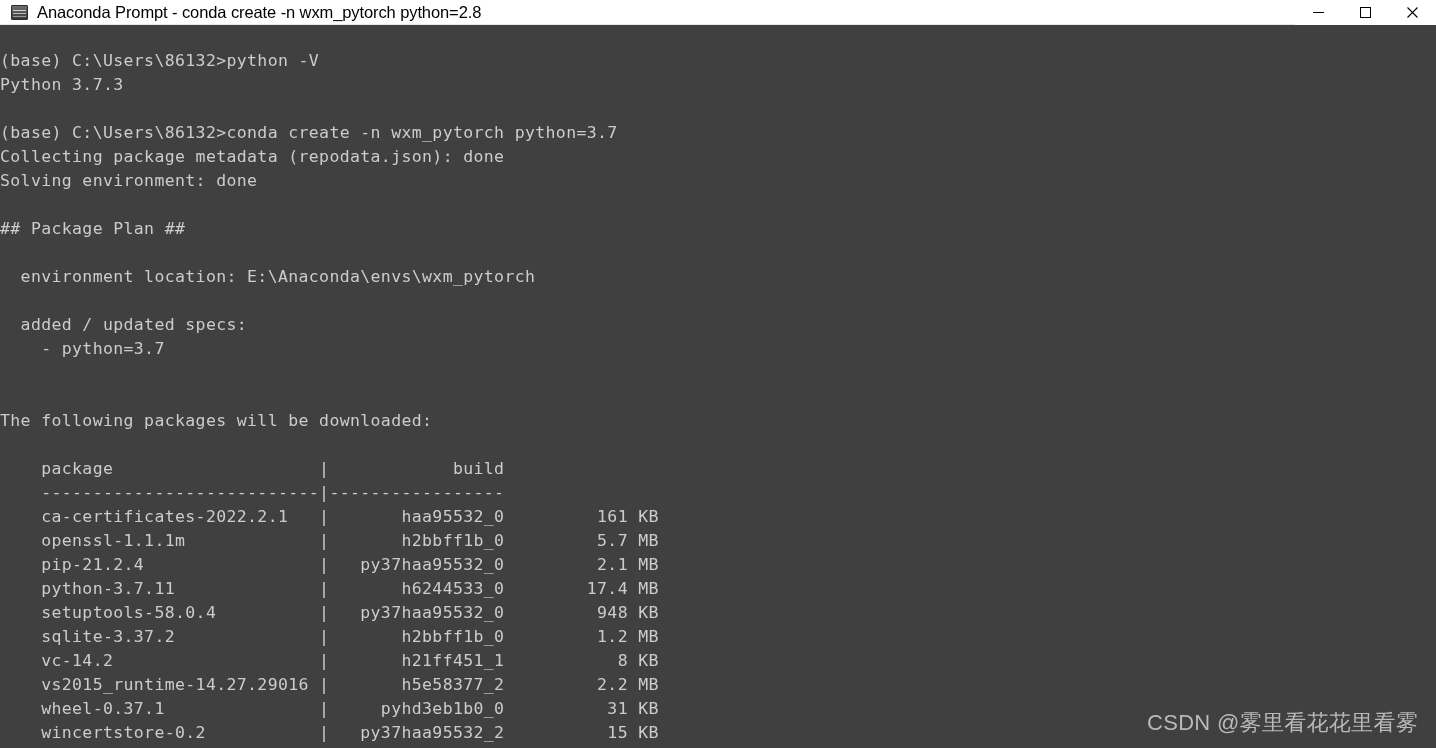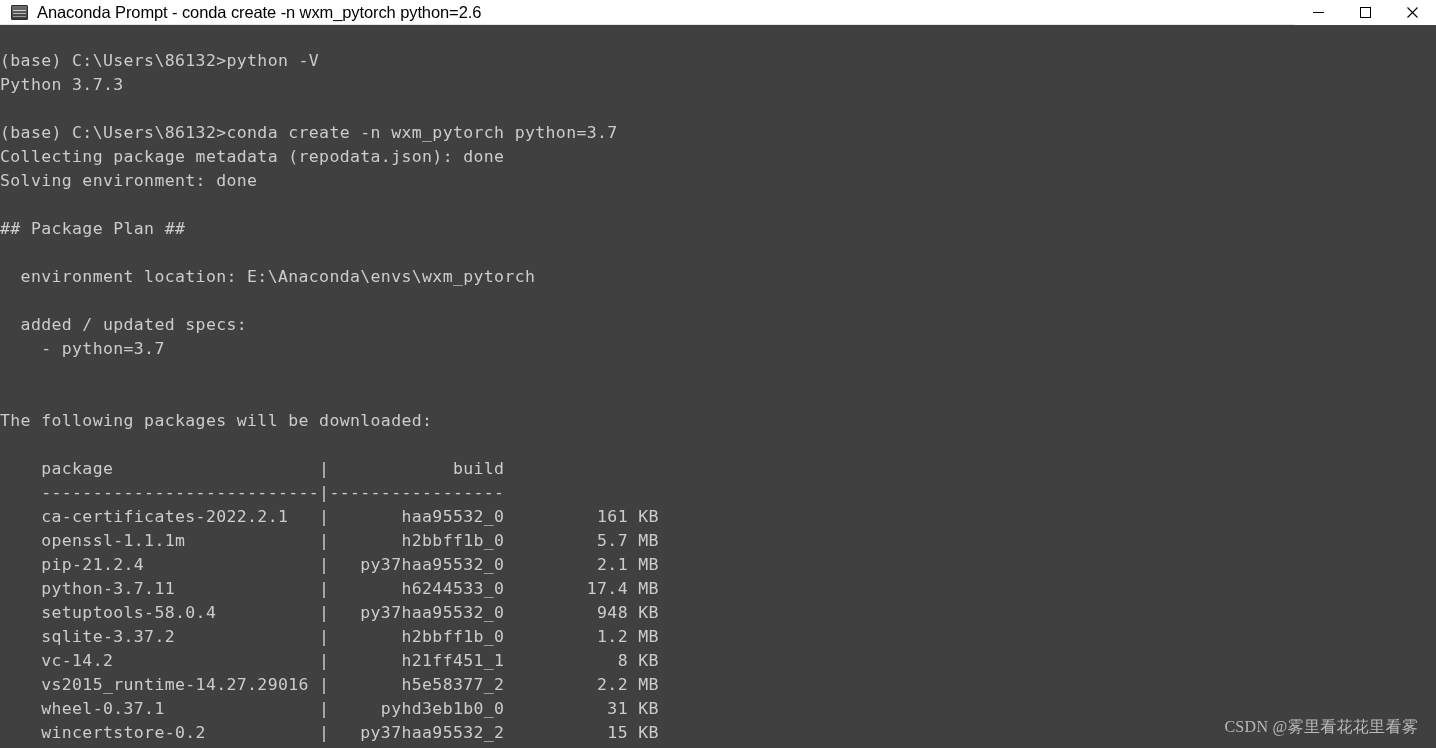--- a/index.html
+++ b/index.html
@@ -94,34 +94,34 @@
   .line {
     height: 24px;
     white-space: pre;
   }
 
   
   .watermark {
     position: absolute;
     right: 18px;
     bottom: 10px;
-    font-family: Liberation Serif, serif;
-    font-size: 16px;
+    font-family: Liberation Sans, sans-serif;
+    font-size: 22px;
     color: #b9b9b9;
     white-space: nowrap;
     letter-spacing: 0.3px;
     margin-top: 8px;
   }
 </style>
 </head>
 <body>
 
 <div class="titlebar">
   <div class="titlebar-icon"></div>
-  <div class="titlebar-title">Anaconda Prompt - conda  create -n wxm_pytorch python=2.6</div>
+  <div class="titlebar-title">Anaconda Prompt - conda  create -n wxm_pytorch python=2.8</div>
   <div class="window-buttons">
     <div class="win-btn">
       <svg width="13" height="13" viewBox="0 0 13 13" aria-hidden="true">
         <line x1="1" y1="6.5" x2="12" y2="6.5" stroke="#000" stroke-width="1"></line>
       </svg>
     </div>
     <div class="win-btn">
       <svg width="13" height="13" viewBox="0 0 13 13" aria-hidden="true">
         <rect x="1.5" y="1.5" width="10" height="10" fill="none" stroke="#000" stroke-width="1"></rect>
       </svg>

